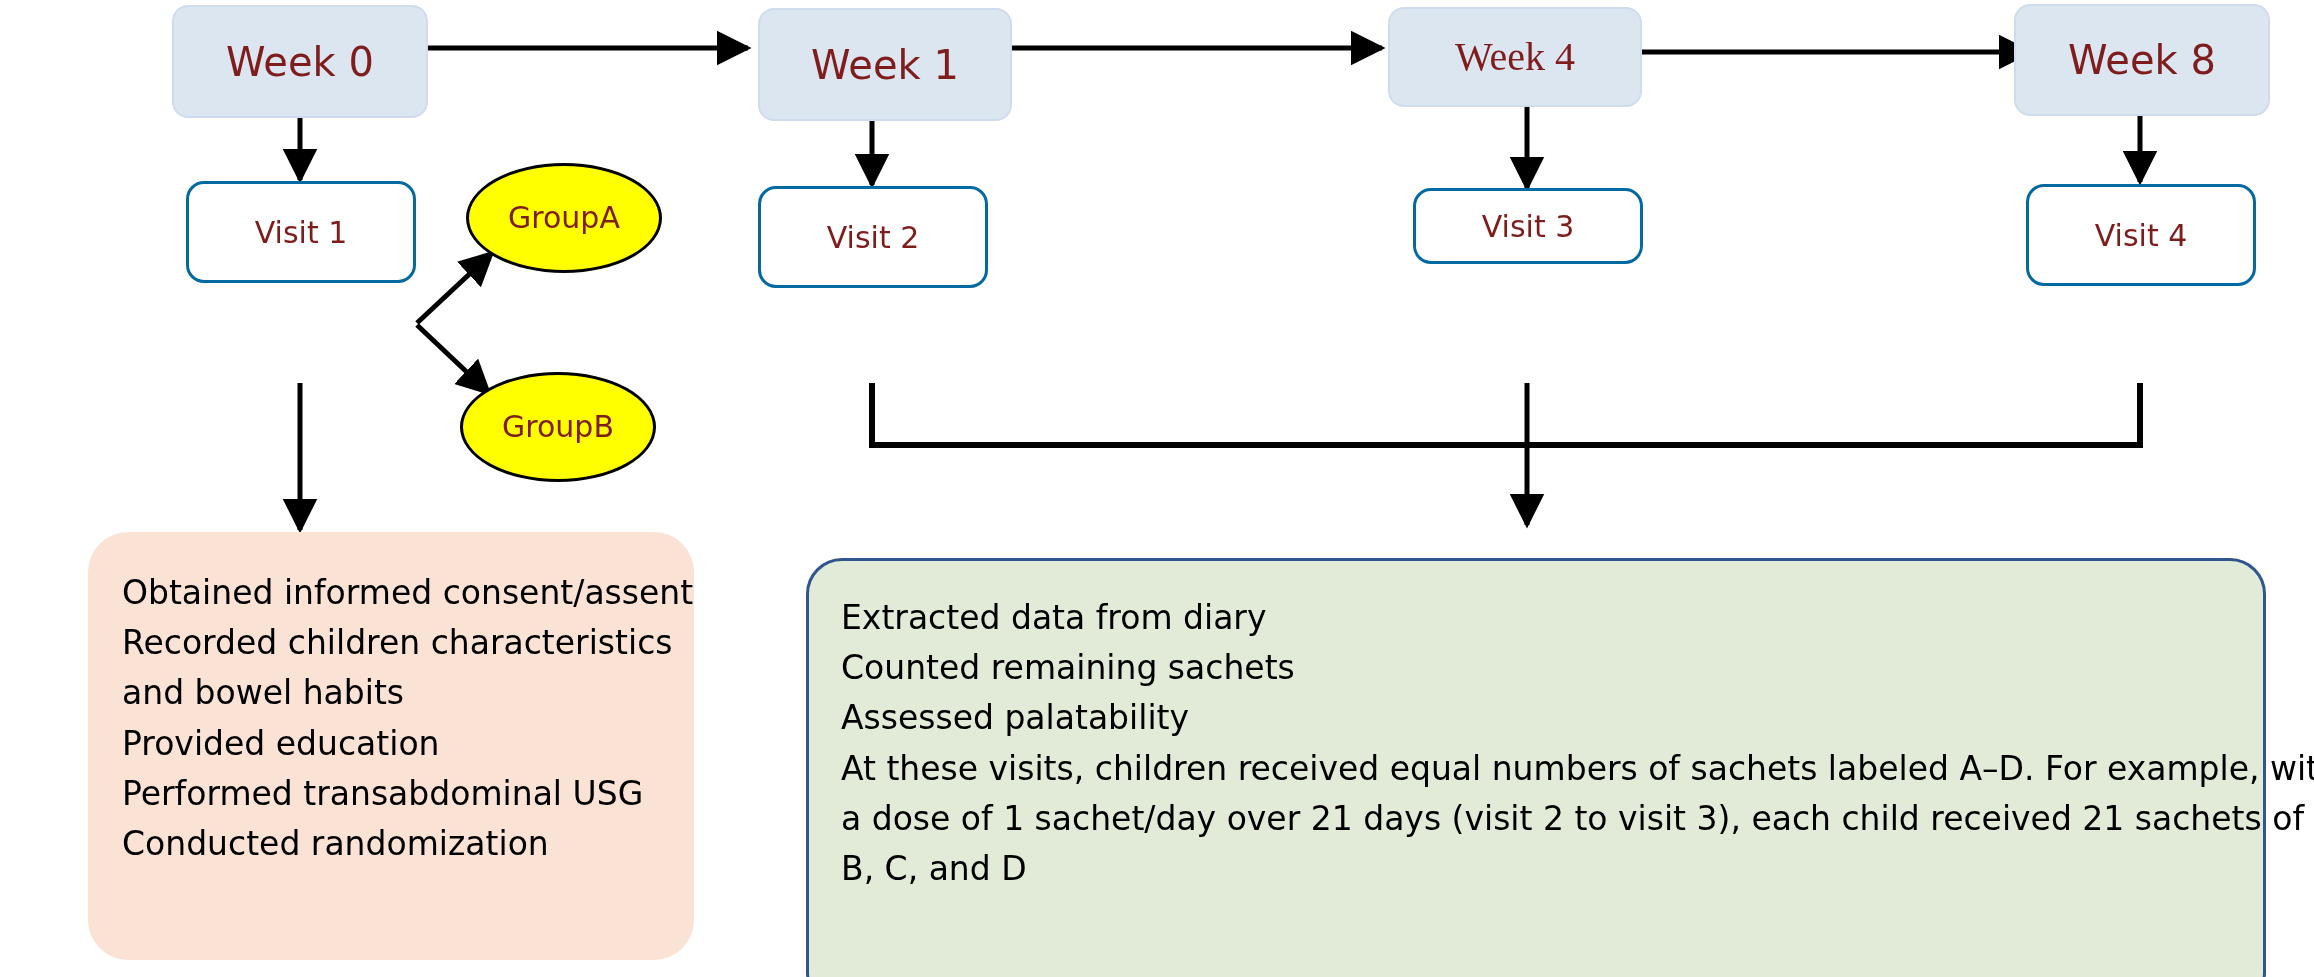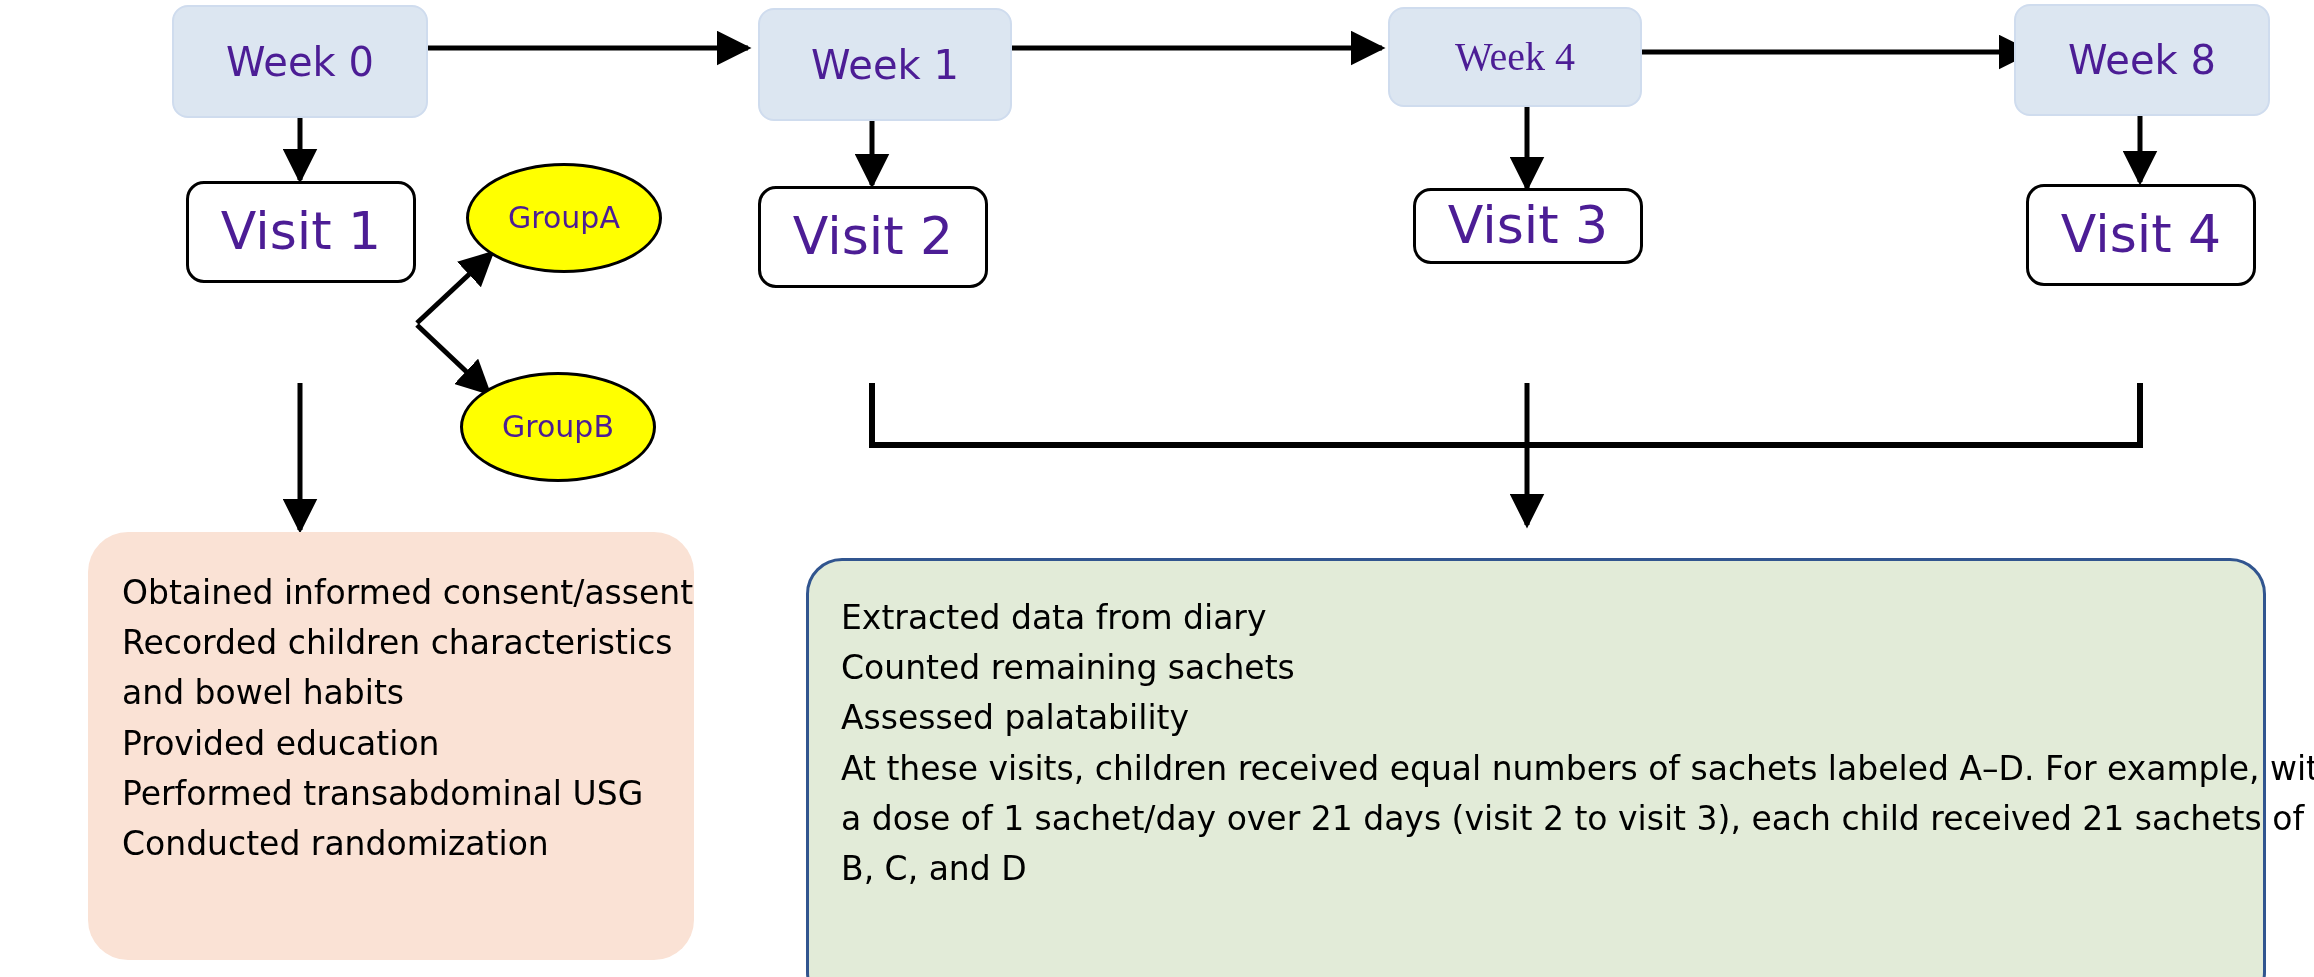--- a/index.html
+++ b/index.html
@@ -25,34 +25,34 @@
     height: 977px;
     pointer-events: none;
   }
   .node {
     position: absolute;
     box-sizing: border-box;
     display: flex;
     align-items: center;
     justify-content: center;
     text-align: center;
-    color: #4c1d95;
+    color: #7f1d1d;
   }
   .week-box {
     background: #dce6f1;
     border: 2px solid #cfdcee;
     border-radius: 16px;
     font-size: 40px;
     line-height: 1.1;
   }
   .visit-box {
     background: #ffffff;
-    border: 3px solid #000000;
+    border: 3px solid #0369a1;
     border-radius: 18px;
-    font-size: 52px;
+    font-size: 30px;
     line-height: 1.1;
   }
   .group-ellipse {
     background: #ffff00;
     border: 3px solid #000000;
     border-radius: 50%;
     font-size: 30px;
     line-height: 1.12;
     flex-direction: row;
   }

